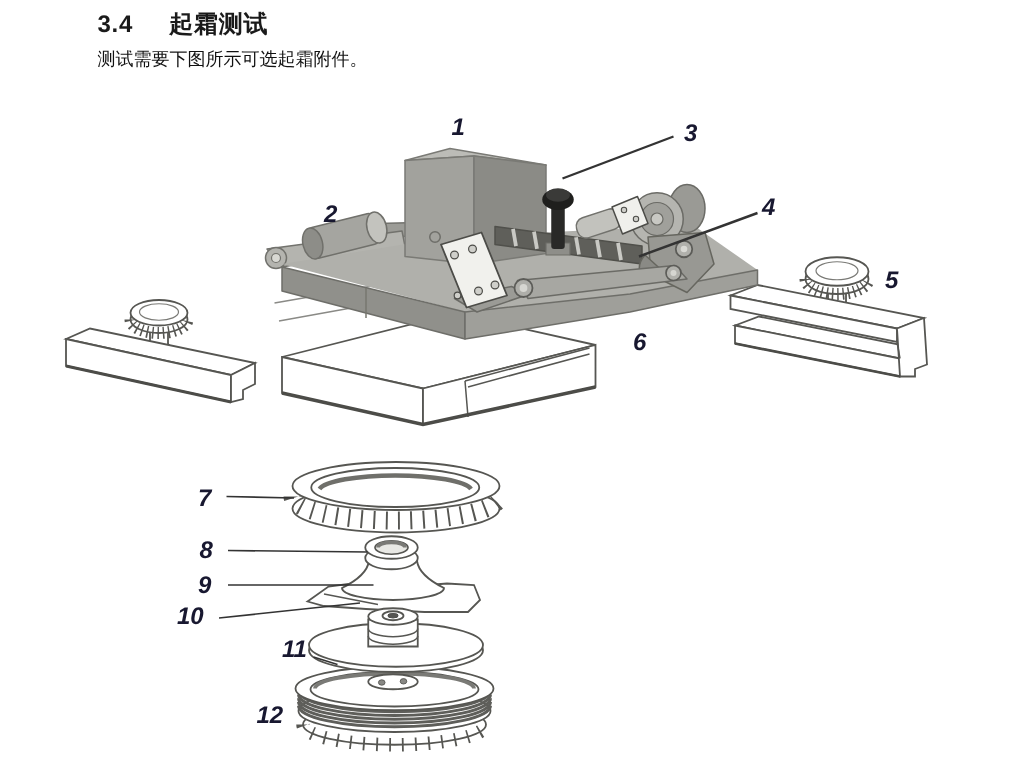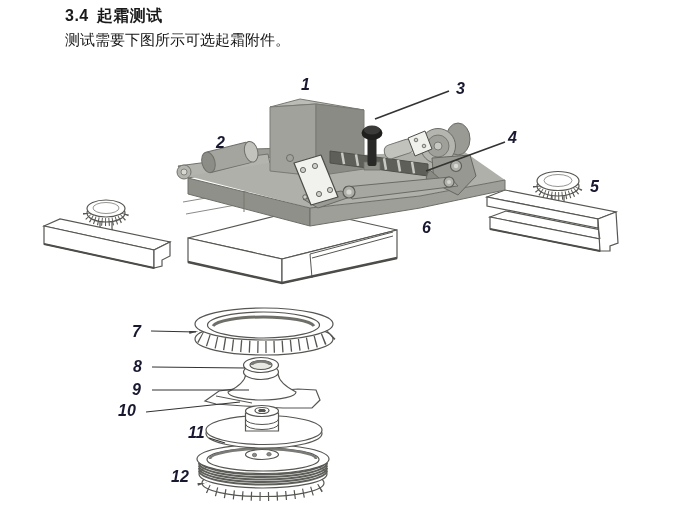--- a/index.html
+++ b/index.html
@@ -9,24 +9,24 @@
     background:var(--page-background,#ffffff);
     font-family:"Liberation Sans","DejaVu Sans",sans-serif;
     overflow:hidden;
   }
   .heading{
     position:absolute;left:65px;top:6px;
     font-size:16px;font-weight:bold;color:#1a1a1a;
     font-family:"Liberation Sans","DejaVu Sans",sans-serif;
     letter-spacing:0.5px;
   }
-  .heading .num{margin-right:8px;}
+  .heading .num{margin-right:24px;}
   .intro{
     position:absolute;left:65px;top:31px;
-    font-size:15px;color:#111;
+    font-size:12px;color:#111;
     font-family:"Liberation Serif","DejaVu Serif",serif;
   }
   svg.diagram{position:absolute;left:0;top:0;}
   .plabel{
     font-family:"Liberation Sans","DejaVu Sans",sans-serif;
     font-weight:bold;font-style:italic;font-size:16px;
     fill:var(--label-text,#181830);
   }
   .outline{fill:#ffffff;stroke:#565652;stroke-width:1.2;}
 </style>

